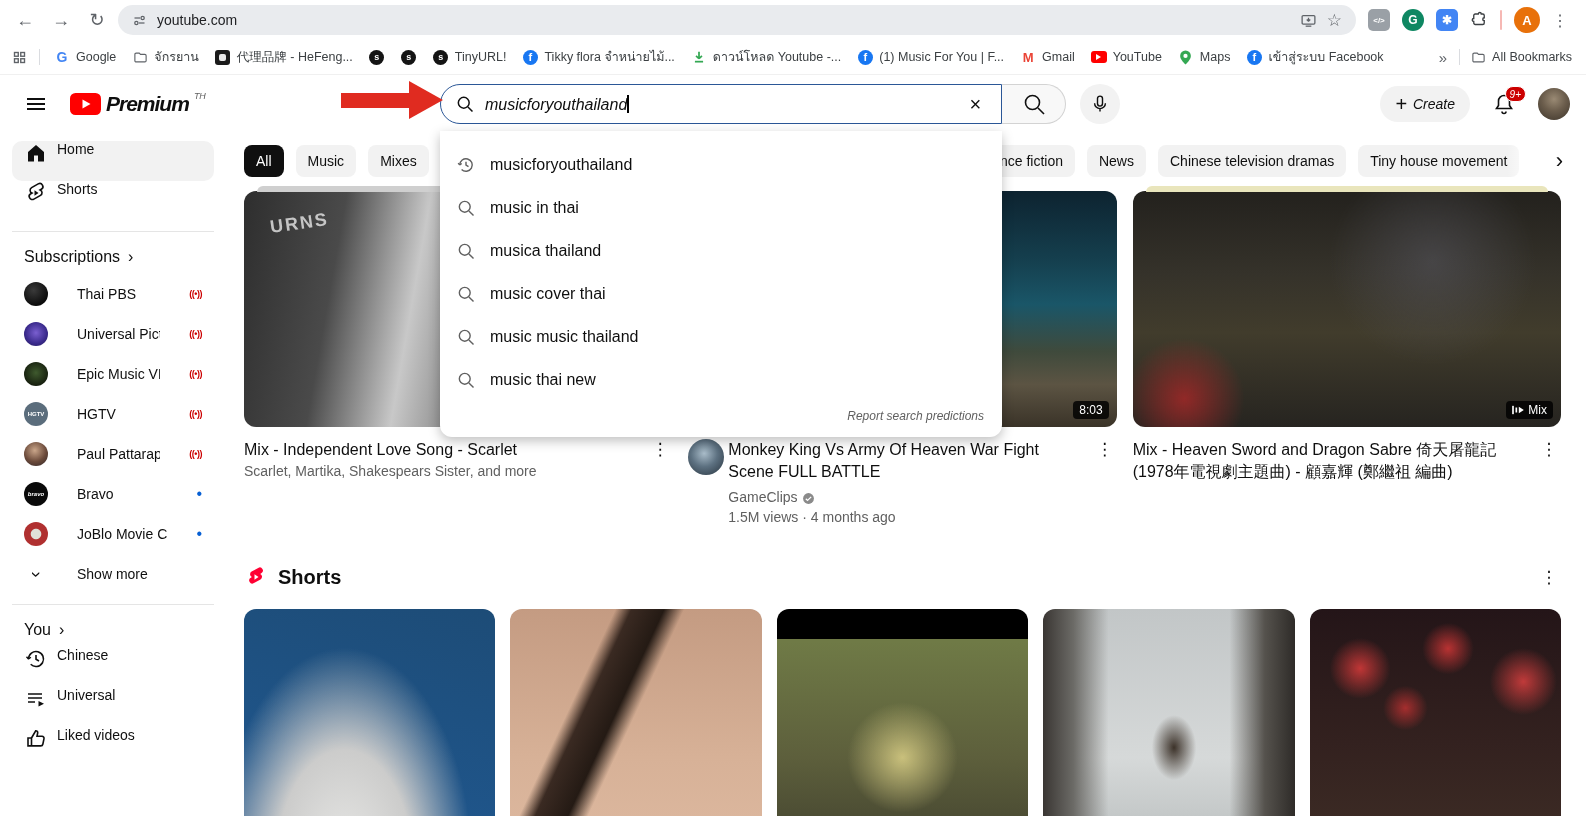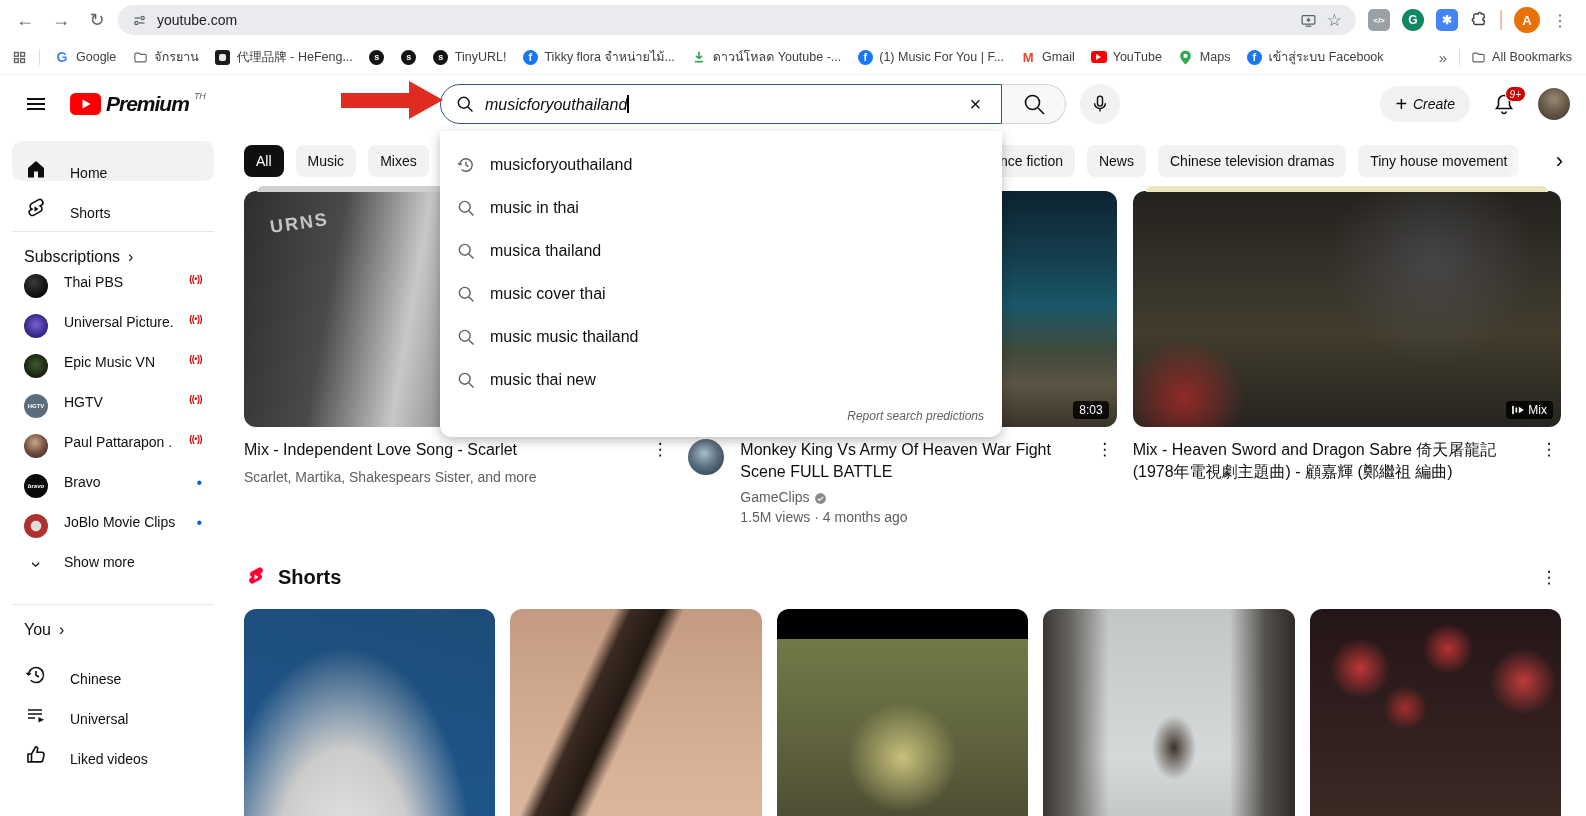--- a/index.html
+++ b/index.html
@@ -85,28 +85,28 @@
   
   .suggest { position:absolute; left:440px; top:131px; width:562px; background:#fff; z-index:150;
     border-radius:0 0 12px 12px; box-shadow:0 4px 12px rgba(0,0,0,.25); padding:12px 0 4px; }
   .sg-item { height:43px; display:flex; align-items:center; gap:14px; padding:0 16px; cursor:pointer; }
   .sg-text { font-size:16px; font-weight:500; color:#0f0f0f; }
   .sg-report { text-align:right; font-size:12px; font-style:italic; color:#606060; padding:8px 18px 10px; }
 
   
   .page { display:flex; height:683px; }
   .sidebar { width:226px; padding:8px 12px 0; flex:0 0 226px; }
-  .sb-row { height:40px; display:flex; align-items:flex-end; gap:22px; padding:0 12px; border-radius:10px;
+  .sb-row { height:40px; display:flex; align-items:flex-start; gap:9px; padding:0 12px; border-radius:10px;
     cursor:pointer; font-size:14px; }
   .sb-row.active { background:#f2f2f2; font-weight:500; }
   .sb-divider { border-top:1px solid #e5e5e5; margin:10px 0; }
   .sb-head { font-size:16px; font-weight:500; padding:6px 12px 8px; display:flex; align-items:center; gap:8px;
     cursor:pointer; }
   .sb-chev { font-size:16px; color:#0f0f0f; }
-  .sb-sub { height:40px; display:flex; align-items:flex-start; gap:16px; padding:0 12px; border-radius:10px;
+  .sb-sub { height:40px; display:flex; align-items:center; gap:29px; padding:0 12px; border-radius:10px;
     cursor:pointer; }
   .sb-sub-label { font-size:14px; flex:1; white-space:nowrap; overflow:hidden; }
   .sb-av { width:24px; height:24px; border-radius:50%; flex:0 0 24px; display:flex; align-items:center;
     justify-content:center; color:#fff; font-weight:bold; }
   .live-badge { color:#c00; font-size:9px; font-weight:bold; letter-spacing:-0.5px; }
   .blue-dot { color:#065fd4; font-size:16px; }
   .show-more-chev { width:24px; text-align:center; font-size:18px; transform:rotate(90deg); display:inline-block; }
 
   .main { flex:1; padding:10px 25px 0 18px; position:relative; }
 
@@ -133,26 +133,26 @@
     transform:rotate(-8deg); letter-spacing:2px; opacity:.85; }
   .thumb2 { background:linear-gradient(180deg, #0d2330 0%, #15404f 30%, #1a5668 48%, #3f4a3c 68%,
     #5c5443 82%, #3a3328 100%);
     background-image:radial-gradient(circle at 42% 42%, rgba(120,200,230,.55) 0%, rgba(120,200,230,0) 18%),
       linear-gradient(180deg, #0d2330 0%, #15404f 30%, #1a5668 48%, #3f4a3c 68%, #5c5443 82%, #3a3328 100%); }
   .thumb3 { background:radial-gradient(circle at 12% 88%, rgba(170,40,40,.8) 0%, rgba(170,40,40,0) 14%),
       radial-gradient(circle at 70% 30%, rgba(90,90,100,.5) 0%, rgba(0,0,0,0) 30%),
       linear-gradient(180deg, #23211d 0%, #35322a 35%, #413c2c 60%, #262420 100%); }
   .vbadge { position:absolute; right:8px; bottom:8px; background:rgba(0,0,0,.82); color:#fff; font-size:12px;
     font-weight:500; border-radius:4px; padding:2px 6px; display:flex; align-items:center; gap:4px; }
-  .meta { display:flex; gap:16px; margin-top:12px; }
+  .meta { display:flex; gap:4px; margin-top:12px; }
   .ch-avatar { width:36px; height:36px; border-radius:50%; flex:0 0 36px; cursor:pointer;
     background:radial-gradient(circle at 45% 40%, #a9bcc9 0%, #5d7181 45%, #26323c 100%); }
   .meta-text { flex:1; min-width:0; }
   .vtitle { font-size:16px; font-weight:500; line-height:22px; max-height:44px; overflow:hidden; cursor:pointer; }
-  .vbyline { font-size:14px; color:#606060; margin-top:6px; line-height:20px; cursor:pointer; }
+  .vbyline { font-size:14px; color:#606060; line-height:20px; cursor:pointer; }
   .vchannel { font-size:14px; color:#606060; margin-top:6px; display:flex; align-items:flex-end; gap:4px;
     cursor:pointer; }
   .vmenu { font-size:17px; color:#0f0f0f; width:24px; text-align:center; cursor:pointer; flex:0 0 24px; }
 
   
   .shorts-head { display:flex; align-items:center; margin-top:38px; gap:10px; }
   .shorts-title { font-size:20px; font-weight:bold; }
   .shorts-menu { margin-left:auto; font-size:17px; width:24px; text-align:center; cursor:pointer; }
   .sgrid { display:grid; grid-template-columns:repeat(5, 1fr); gap:15px; margin-top:20px; }
   .scard { height:330px; border-radius:12px; cursor:pointer; }

